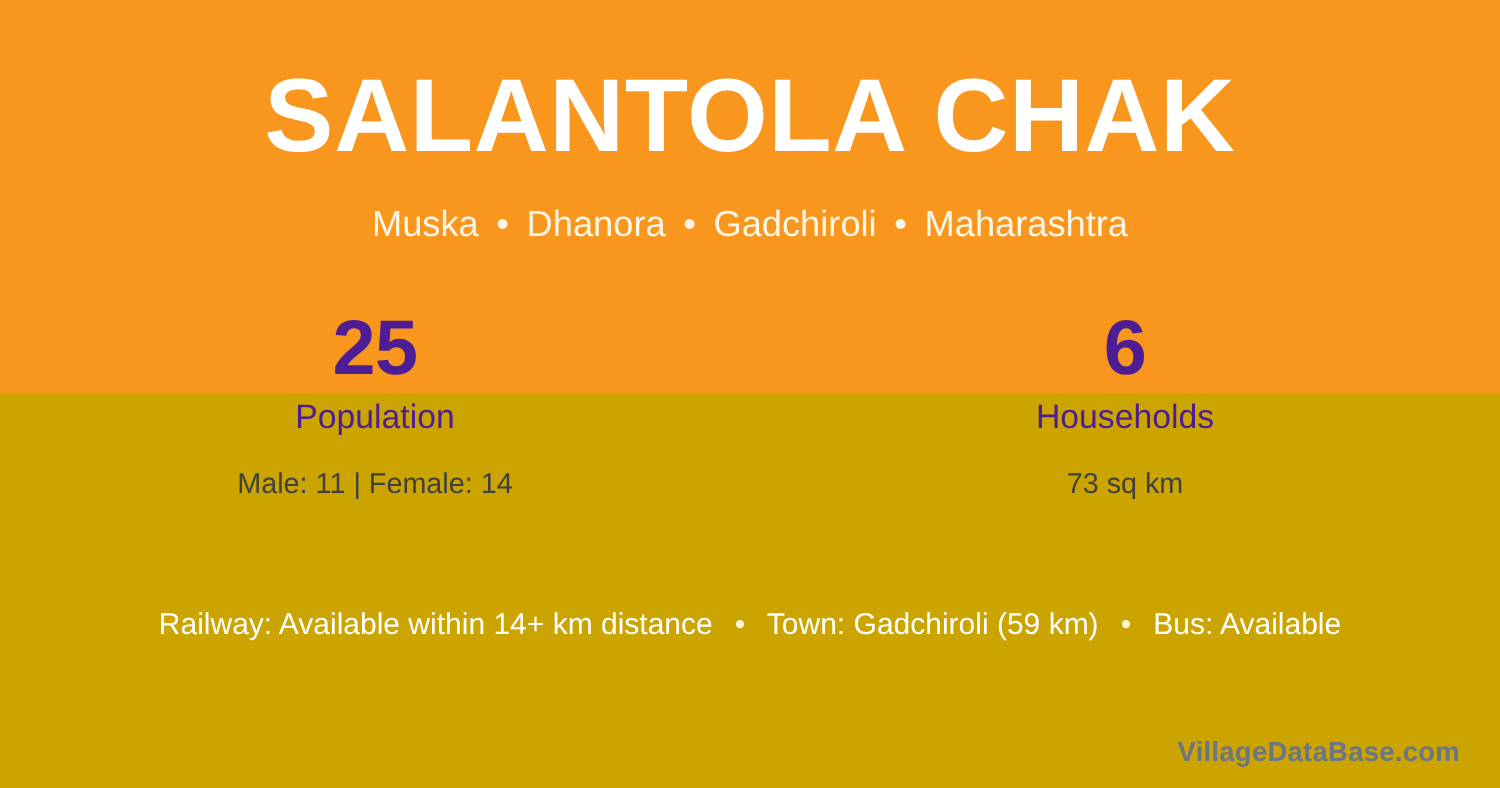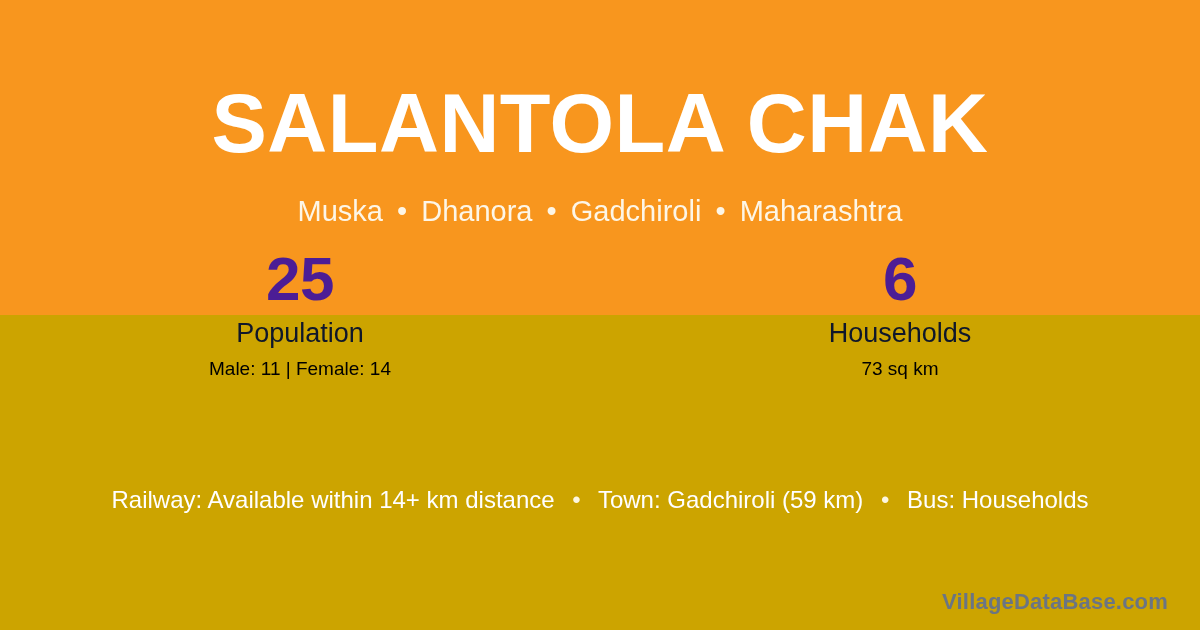--- a/index.html
+++ b/index.html
@@ -37,21 +37,21 @@
   .header {
     position: absolute;
     left: 0;
     top: 0;
     width: 1200px;
     text-align: center;
   }
 
   .village-title {
     margin: 0;
-    padding-top: 76px;
+    padding-top: 45px;
     font-family: "Liberation Sans", sans-serif;
     font-size: 83px;
     line-height: 96px;
     font-weight: 700;
     letter-spacing: 0.5px;
     color: #ffffff;
     white-space: nowrap;
   }
 
   .village-subtitle {
@@ -86,28 +86,28 @@
     line-height: 72px;
     font-weight: 700;
     color: #4c1d95;
     letter-spacing: -0.5px;
   }
   .stat-label {
     margin-top: 2px;
     font-size: 27px;
     line-height: 32px;
     font-weight: 400;
-    color: #0f172a;
+    color: #4c1d95;
   }
   .stat-sub {
-    margin-top: 8px;
-    font-size: 19px;
+    margin-top: 25px;
+    font-size: 23px;
     line-height: 24px;
     font-weight: 400;
-    color: #000000;
+    color: #404040;
   }
 
   
   .info-line {
     position: absolute;
     left: 0;
     top: 484px;
     width: 1200px;
     text-align: center;
     font-size: 24px;
@@ -167,18 +167,18 @@
     </div>
 
 
   </div>
 
   <div class="info-line">
     <span>Railway: Available within 14+ km distance</span>
     <span class="sep">•</span>
     <span>Town: Gadchiroli (59 km)</span>
     <span class="sep">•</span>
-    <span>Bus: Households</span>
+    <span>Bus: Available</span>
   </div>
 
   <div class="brand">VillageDataBase.com</div>
 
 </div>
 
 </body></html>

